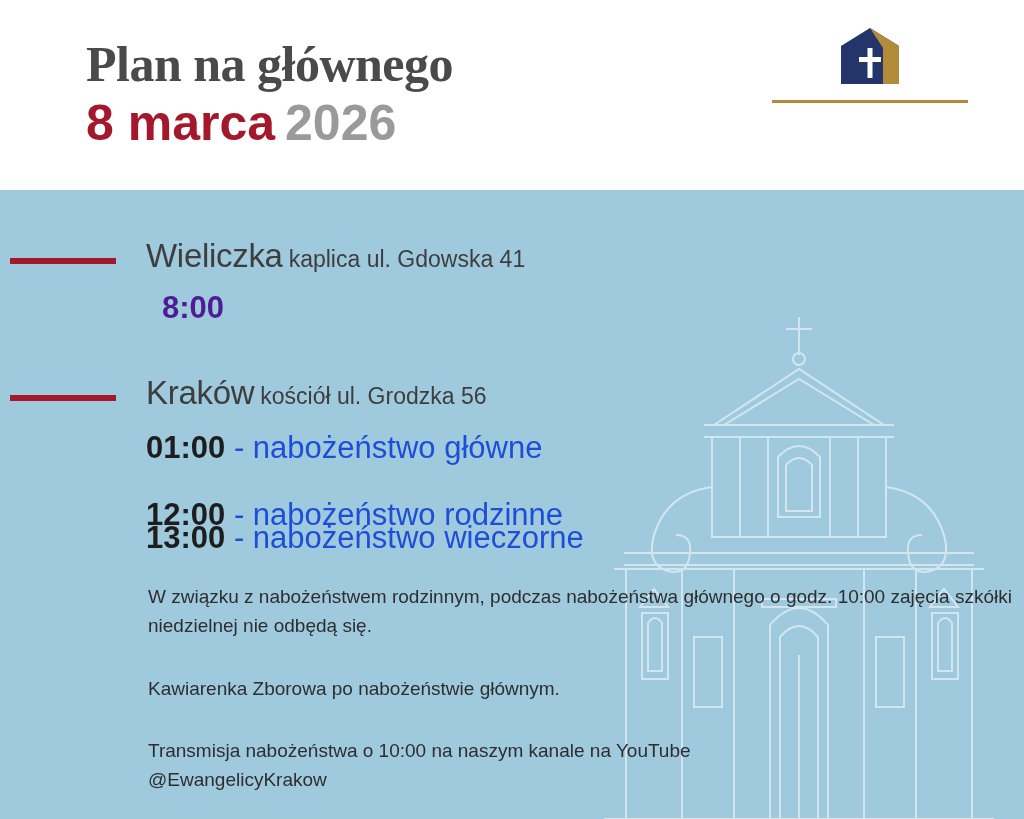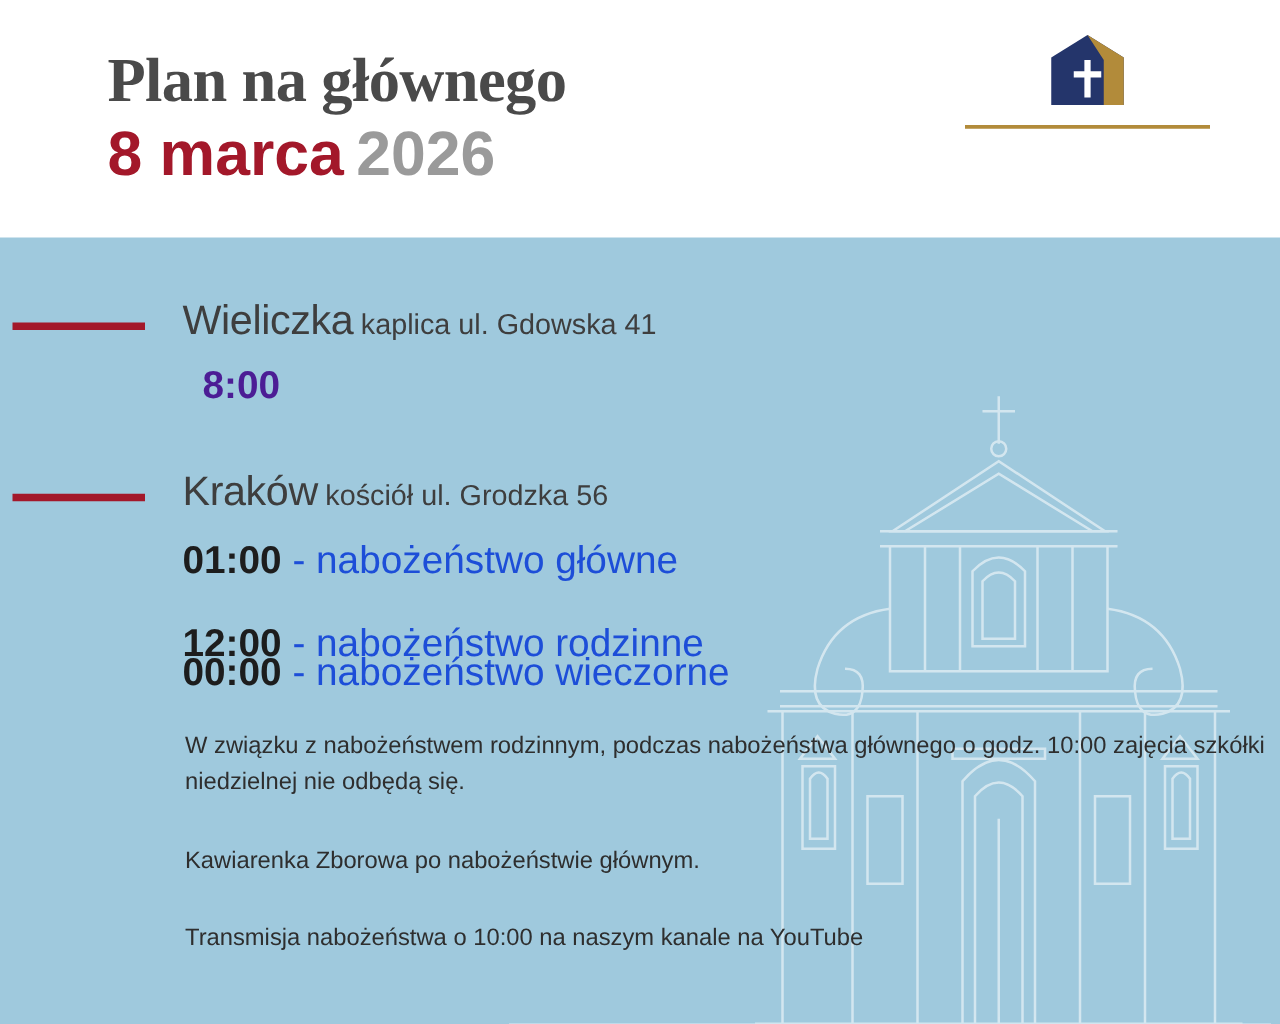--- a/index.html
+++ b/index.html
@@ -291,26 +291,27 @@
 
       <div class="service-line svc-1">
         <span class="t">01:00</span>
         <span class="d">- nabożeństwo główne</span>
       </div>
       <div class="service-line svc-2">
         <span class="t">12:00</span>
         <span class="d">- nabożeństwo rodzinne</span>
       </div>
       <div class="service-line svc-3">
-        <span class="t">00:00</span>
+        <span class="t">13:00</span>
         <span class="d">- nabożeństwo wieczorne</span>
       </div>
 
       <div class="note note-1">W związku z nabożeństwem rodzinnym, podczas nabożeństwa głównego o godz. 10:00 zajęcia szkółki niedzielnej nie odbędą się.</div>
       <div class="note note-2">Kawiarenka Zborowa po nabożeństwie głównym.</div>
       <div class="note note-3">
         <span>Transmisja nabożeństwa o 10:00 na naszym kanale na YouTube</span>
+        <span class="second">@EwangelicyKrakow</span>
       </div>
 
     </div>
   </div>
 
 </div>
 
 </body></html>

